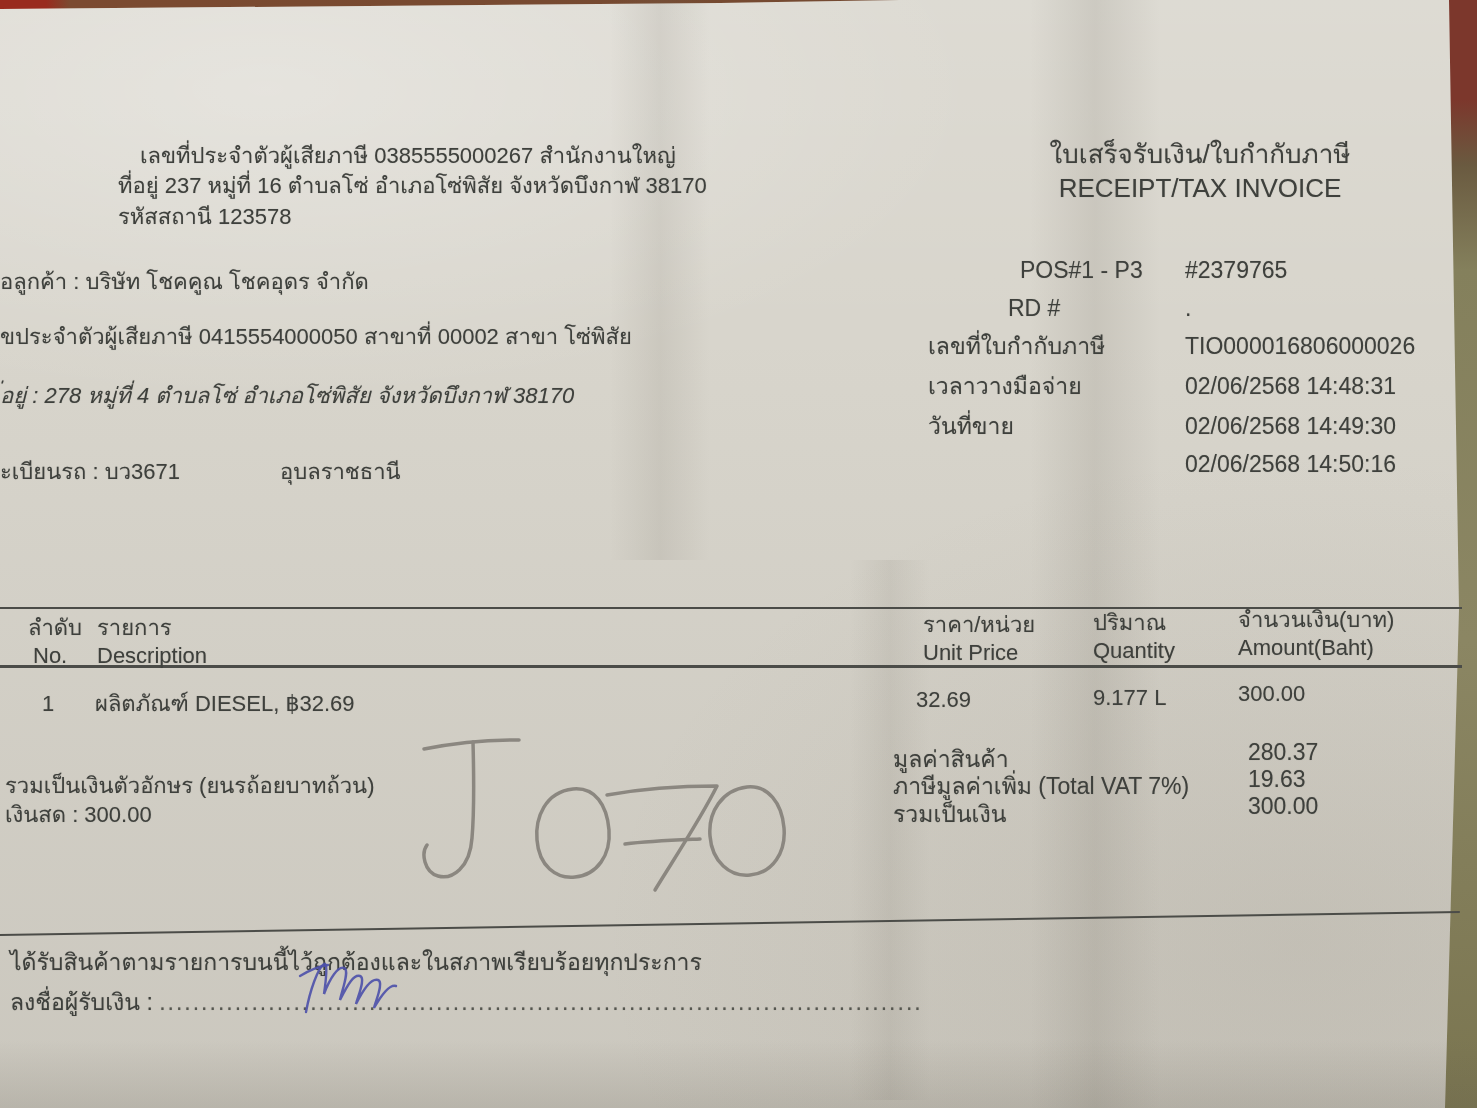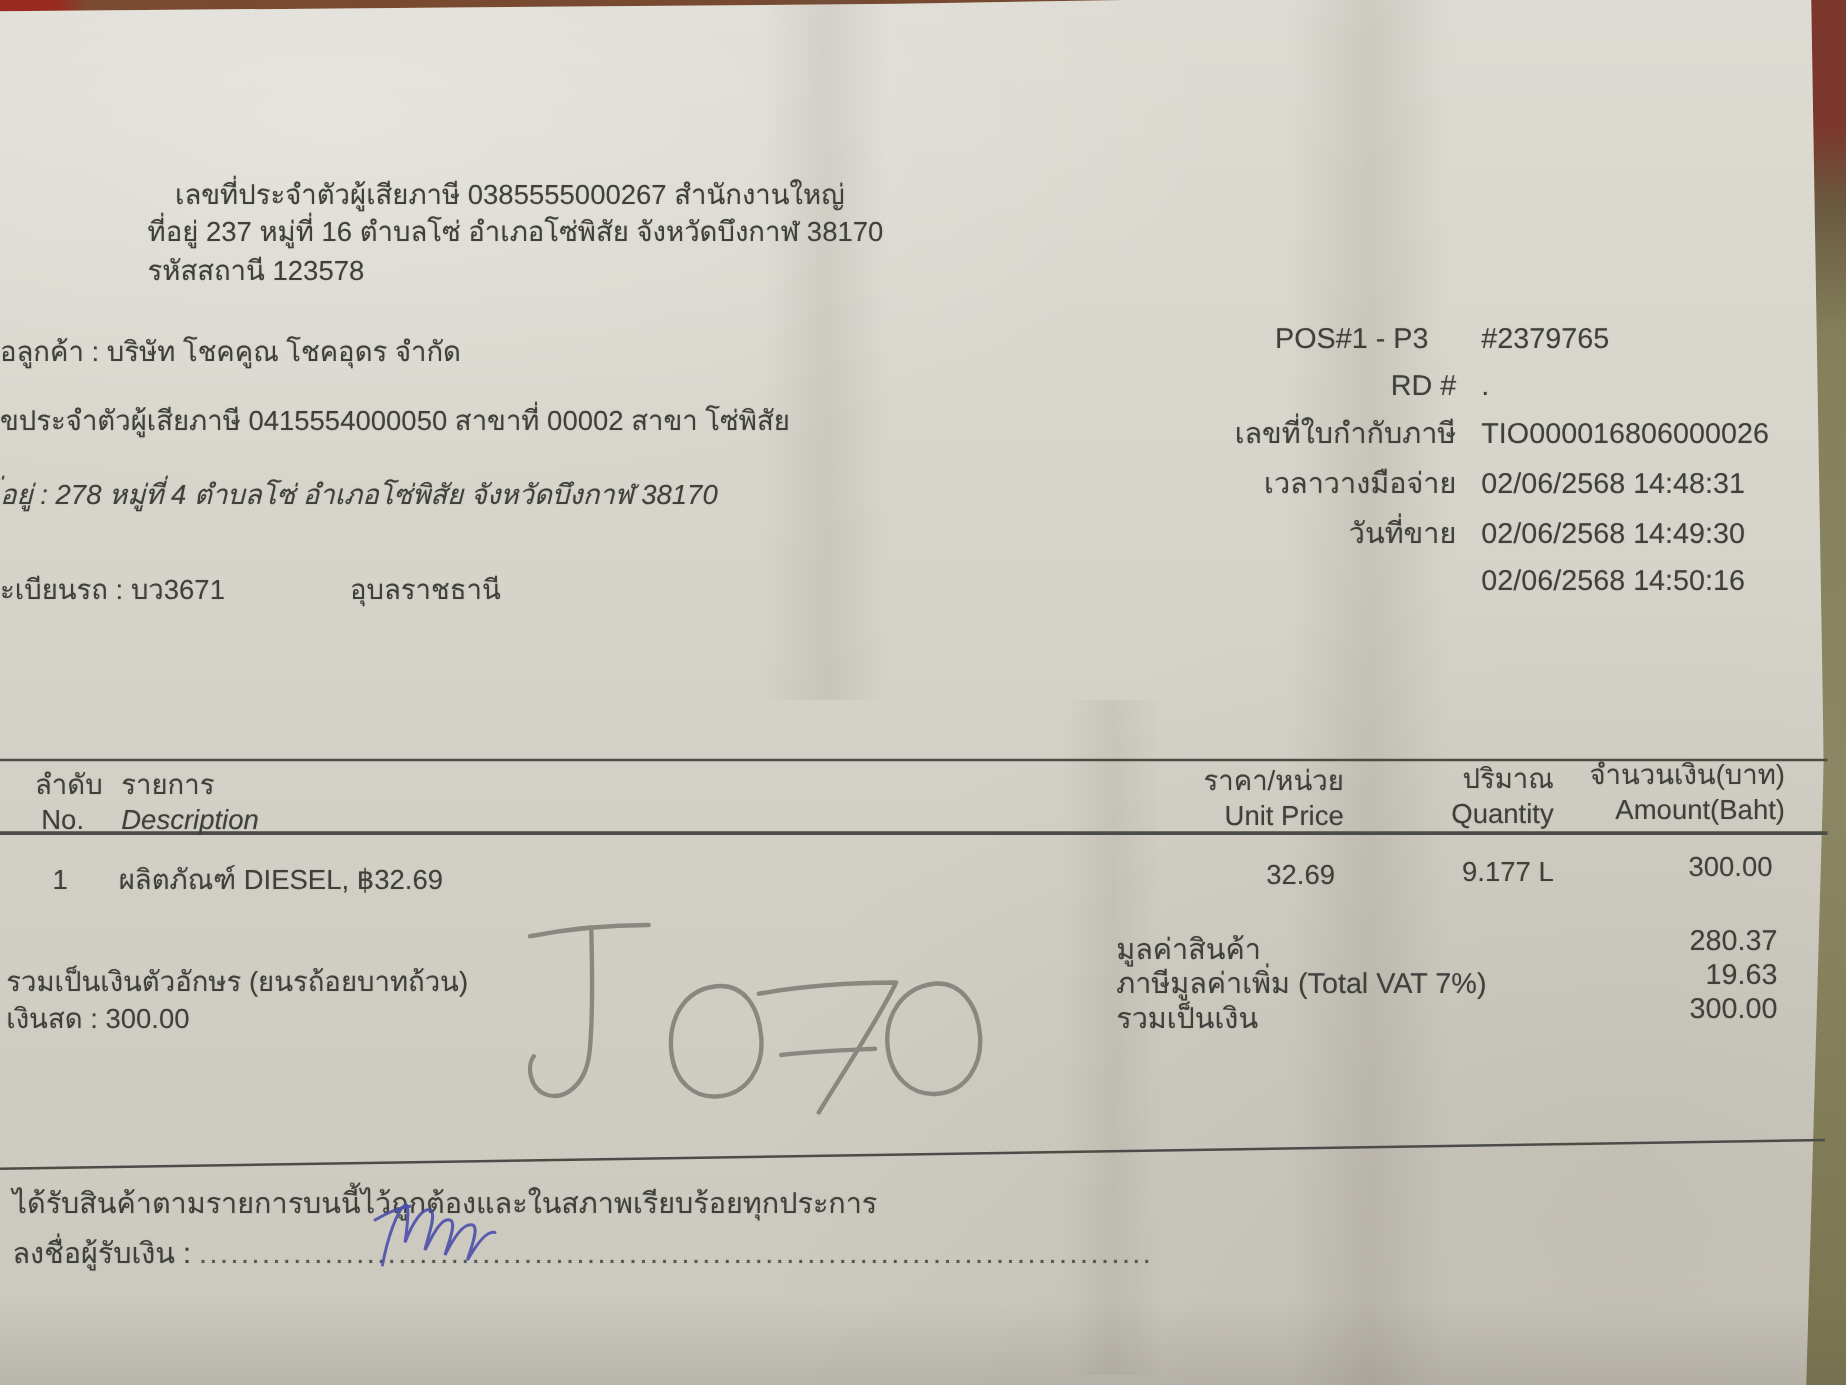--- a/index.html
+++ b/index.html
@@ -29,21 +29,21 @@
   .shade.v3{left:850px;top:560px;width:80px;height:540px;
     background:linear-gradient(90deg,transparent,rgba(104,98,86,.10),transparent);}
   .shade.b1{left:0;top:1040px;width:1477px;height:68px;
     background:linear-gradient(180deg,transparent,rgba(96,90,78,.18));}
 
   
   .t{color:#3e403c;text-shadow:0 0 1px rgba(62,64,60,.30);white-space:nowrap;}
   .s22{font-size:22px;line-height:1.25;}
   .s23{font-size:23px;line-height:1.25;}
   .s26{font-size:26px;line-height:1.3;}
-  .ra{text-align:right;}
+  .ra{margin-left:48px;}
 
   .rule{background:#4b4c48;}
 
   .dots{letter-spacing:2px;color:#55564f;}
 
   .visually-hidden{position:absolute;width:1px;height:1px;overflow:hidden;
     clip:rect(0 0 0 0);white-space:nowrap;}
 
   .pencil-svg path{fill:none;stroke:#8b8780;stroke-width:3.5;stroke-linecap:round;stroke-linejoin:round;}
   .pen-svg path{fill:none;stroke:#4d50aa;stroke-width:2.4;stroke-linecap:round;opacity:.9;}
@@ -60,20 +60,24 @@
 
   <div class="abs shade v1"></div>
   <div class="abs shade v2"></div>
   <div class="abs shade v3"></div>
   <div class="abs shade b1"></div>
 
   <div class="abs t s22" style="left:140px;top:142px;">เลขที่ประจำตัวผู้เสียภาษี 0385555000267 สำนักงานใหญ่</div>
   <div class="abs t s22" style="left:118px;top:172px;">ที่อยู่ 237 หมู่ที่ 16 ตำบลโซ่ อำเภอโซ่พิสัย จังหวัดบึงกาฬ 38170</div>
   <div class="abs t s22" style="left:118px;top:203px;">รหัสสถานี 123578</div>
 
+  <div class="abs" style="left:985px;top:138px;width:430px;text-align:center;">
+    <div class="t s26">ใบเสร็จรับเงิน/ใบกำกับภาษี</div>
+    <div class="t s26">RECEIPT/TAX INVOICE</div>
+  </div>
 
   <div class="abs t s23" style="left:1020px;top:256px;">POS#1 - P3</div>
   <div class="abs t s23" style="left:1185px;top:256px;">#2379765</div>
 
   <div class="abs t s23 ra" style="left:960px;top:294px;width:205px;">RD #</div>
   <div class="abs t s23" style="left:1185px;top:294px;">.</div>
 
   <div class="abs t s23 ra" style="left:880px;top:332px;width:285px;">เลขที่ใบกำกับภาษี</div>
   <div class="abs t s23" style="left:1185px;top:332px;">TIO000016806000026</div>
 
@@ -90,21 +94,21 @@
   <div class="abs t s22" style="left:0;top:382px;font-style:italic;">่อยู่ :  278 หมู่ที่ 4 ตำบลโซ่ อำเภอโซ่พิสัย จังหวัดบึงกาฬ 38170</div>
   <div class="abs t s22" style="left:0;top:458px;">ะเบียนรถ : บว3671</div>
   <div class="abs t s22" style="left:280px;top:458px;">อุบลราชธานี</div>
 
   <div class="abs rule" style="left:0;top:607px;width:1462px;height:2px;"></div>
   <div class="abs rule" style="left:0;top:665px;width:1462px;height:3px;"></div>
 
   <div class="abs t s22" style="left:28px;top:614px;">ลำดับ</div>
   <div class="abs t s22" style="left:33px;top:642px;">No.</div>
   <div class="abs t s22" style="left:97px;top:614px;">รายการ</div>
-  <div class="abs t s22" style="left:97px;top:642px;font-style:italic;">Description</div>
+  <div class="abs t s22" style="left:97px;top:642px;">Description</div>
   <div class="abs t s22 ra" style="left:875px;top:611px;width:200px;">ราคา/หน่วย</div>
   <div class="abs t s22 ra" style="left:875px;top:639px;width:200px;">Unit Price</div>
   <div class="abs t s22 ra" style="left:1045px;top:609px;width:198px;">ปริมาณ</div>
   <div class="abs t s22 ra" style="left:1045px;top:637px;width:198px;">Quantity</div>
   <div class="abs t s22 ra" style="left:1190px;top:606px;width:238px;">จำนวนเงิน(บาท)</div>
   <div class="abs t s22 ra" style="left:1190px;top:634px;width:238px;">Amount(Baht)</div>
 
   <div>
     <div class="abs t s22" style="left:42px;top:690px;">1</div>
     <div class="abs t s22" style="left:95px;top:690px;">ผลิตภัณฑ์ DIESEL, ฿32.69</div>

